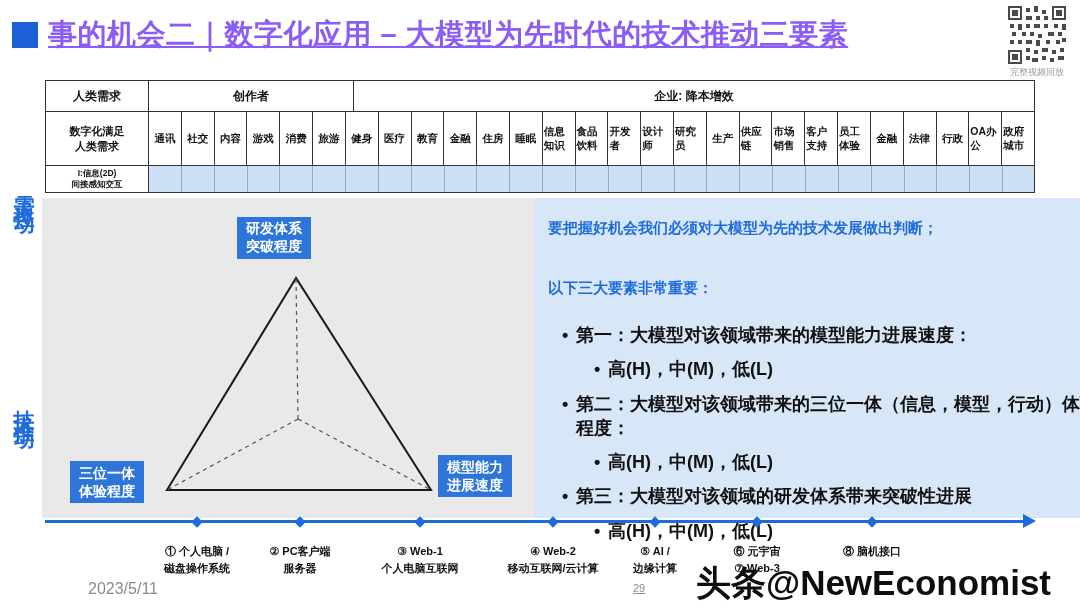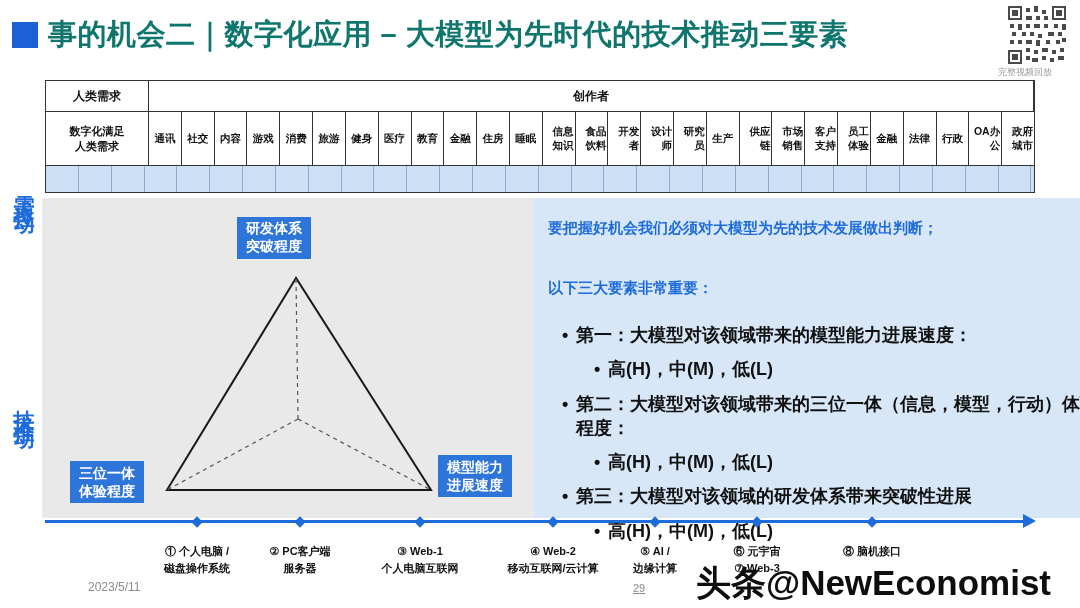--- a/index.html
+++ b/index.html
@@ -1,31 +1,31 @@
 <!DOCTYPE html>
 <html><head>
 <meta charset="utf-8">
 <style>
   * { margin:0; padding:0; box-sizing:border-box; }
   html,body { width:1080px; height:608px; }
   body { position:relative; background:#ffffff; font-family:"Liberation Sans", sans-serif; overflow:hidden; color:#111; }
 
   
   .title-square { position:absolute; left:12px; top:22px; width:26px; height:26px; background:#1D5FD6; }
-  .page-title { position:absolute; left:48px; top:15px; font-size:29px; font-weight:bold; color:#0f766e; white-space:nowrap; letter-spacing:.5px; }
+  .page-title { position:absolute; left:48px; top:15px; font-size:29px; font-weight:bold; color:#8b5cf6; white-space:nowrap; letter-spacing:.5px;text-decoration:underline; }
 
   
   .qr-box { position:absolute; left:1008px; top:6px; width:58px; height:58px; }
-  .qr-caption { position:absolute; left:998px; top:66px; width:78px; font-size:9px; color:#9a9a9a; }
+  .qr-caption { position:absolute; left:998px; top:66px; width:78px; text-align:center; font-size:9px; color:#9a9a9a; }
 
   
   .htable { position:absolute; left:45px; top:80px; width:990px; border:1.5px solid #333; background:#fff; }
   .trow { display:flex; }
   .trow + .trow { border-top:1px solid #333; }
-  .cell { border-right:1px solid #333; display:flex; align-items:center; justify-content:center; text-align:right; }
+  .cell { border-right:1px solid #333; display:flex; align-items:center; justify-content:center; text-align:left; }
   .cell.last { border-right:none; }
   .col1 { width:103px; flex:none; flex-direction:column; }
   .r1 { height:30px; }
   .r1 .cell { font-size:12px; font-weight:bold; }
   .r2 { height:54px; }
   .colcell { flex:1; font-size:10.5px; font-weight:bold; padding:1px; word-break:break-all; line-height:1.25; }
   .c14 { flex:14; } .c3 { flex:3; } .c10 { flex:10; }
   .stack span { display:block; line-height:1.3; }
   .r2 .col1 { font-size:11px; font-weight:bold; }
   .r3 { height:27px; }
@@ -57,21 +57,21 @@
   .bullet.sub { margin-left:46px; }
 
   
   .tl-line { position:absolute; left:45px; top:520px; width:980px; height:3px; background:#1E6BDB; }
   .tl-arrowhead { position:absolute; left:1023px; top:514px; width:0; height:0; border-left:13px solid #1E6BDB; border-top:7.5px solid transparent; border-bottom:7.5px solid transparent; }
   .tl-tick { position:absolute; top:517.5px; width:8px; height:8px; background:#1E6BDB; transform:rotate(45deg); }
   .ms { position:absolute; top:543px; transform:translateX(-50%); text-align:center; font-size:11px; font-weight:bold; color:#111; line-height:1.55; white-space:nowrap; }
   .ms span { display:block; }
 
   
-  .footer-date { position:absolute; left:88px; top:580px; font-size:12px; color:#8a8a8a; }
+  .footer-date { position:absolute; left:88px; top:580px; font-size:16px; color:#8a8a8a; }
   .page-num { position:absolute; left:633px; top:582px; font-size:11px; color:#8a8a8a;text-decoration:underline; }
   .watermark { position:absolute; left:696px; top:560px; font-size:35px; font-weight:bold; color:#0e0e0e; white-space:nowrap; }
 </style>
 </head>
 <body>
 
 <div class="title-square"></div>
 <div class="page-title">事的机会二｜数字化应用 – 大模型为先时代的技术推动三要素</div>
 
 <div class="qr-box">
@@ -125,20 +125,21 @@
     <rect x="1" y="23" width="5" height="5" fill="#ffffff"></rect>
       <rect x="2" y="24" width="3" height="3" fill="#4a4a4a"></rect>
   </svg>
 </div>
 <div class="qr-caption">完整视频回放</div>
 
 <div class="htable">
   <div class="trow r1">
     <div class="cell col1">人类需求</div>
     <div class="cell c3">创作者</div>
+    <div class="cell c10 last">企业: 降本增效</div>
   </div>
   <div class="trow r2">
     <div class="cell col1 stack">
       <span>数字化满足</span>
       <span>人类需求</span>
     </div>
     <div class="cell colcell">通讯</div>
     <div class="cell colcell">社交</div>
     <div class="cell colcell">内容</div>
     <div class="cell colcell">游戏</div>
@@ -160,20 +161,24 @@
     <div class="cell colcell">市场销售</div>
     <div class="cell colcell">客户支持</div>
     <div class="cell colcell">员工体验</div>
     <div class="cell colcell">金融</div>
     <div class="cell colcell">法律</div>
     <div class="cell colcell">行政</div>
     <div class="cell colcell">OA办公</div>
     <div class="cell colcell last">政府城市</div>
   </div>
   <div class="trow r3">
+    <div class="cell col1 stack">
+      <span>I:信息(2D)</span>
+      <span>间接感知交互</span>
+    </div>
     <div class="bluecells last"></div>
   </div>
 </div>
 
 <div class="vlabel vtop">需求拉动</div>
 <div class="vlabel vbottom">技术推动</div>
 
 <div class="diagram-bg">
   <svg class="tri-svg" width="492" height="320" viewBox="0 0 492 320">
     <polygon points="254,80 125,292 389,292" fill="none" stroke="#1a1a1a" stroke-width="2"></polygon>

